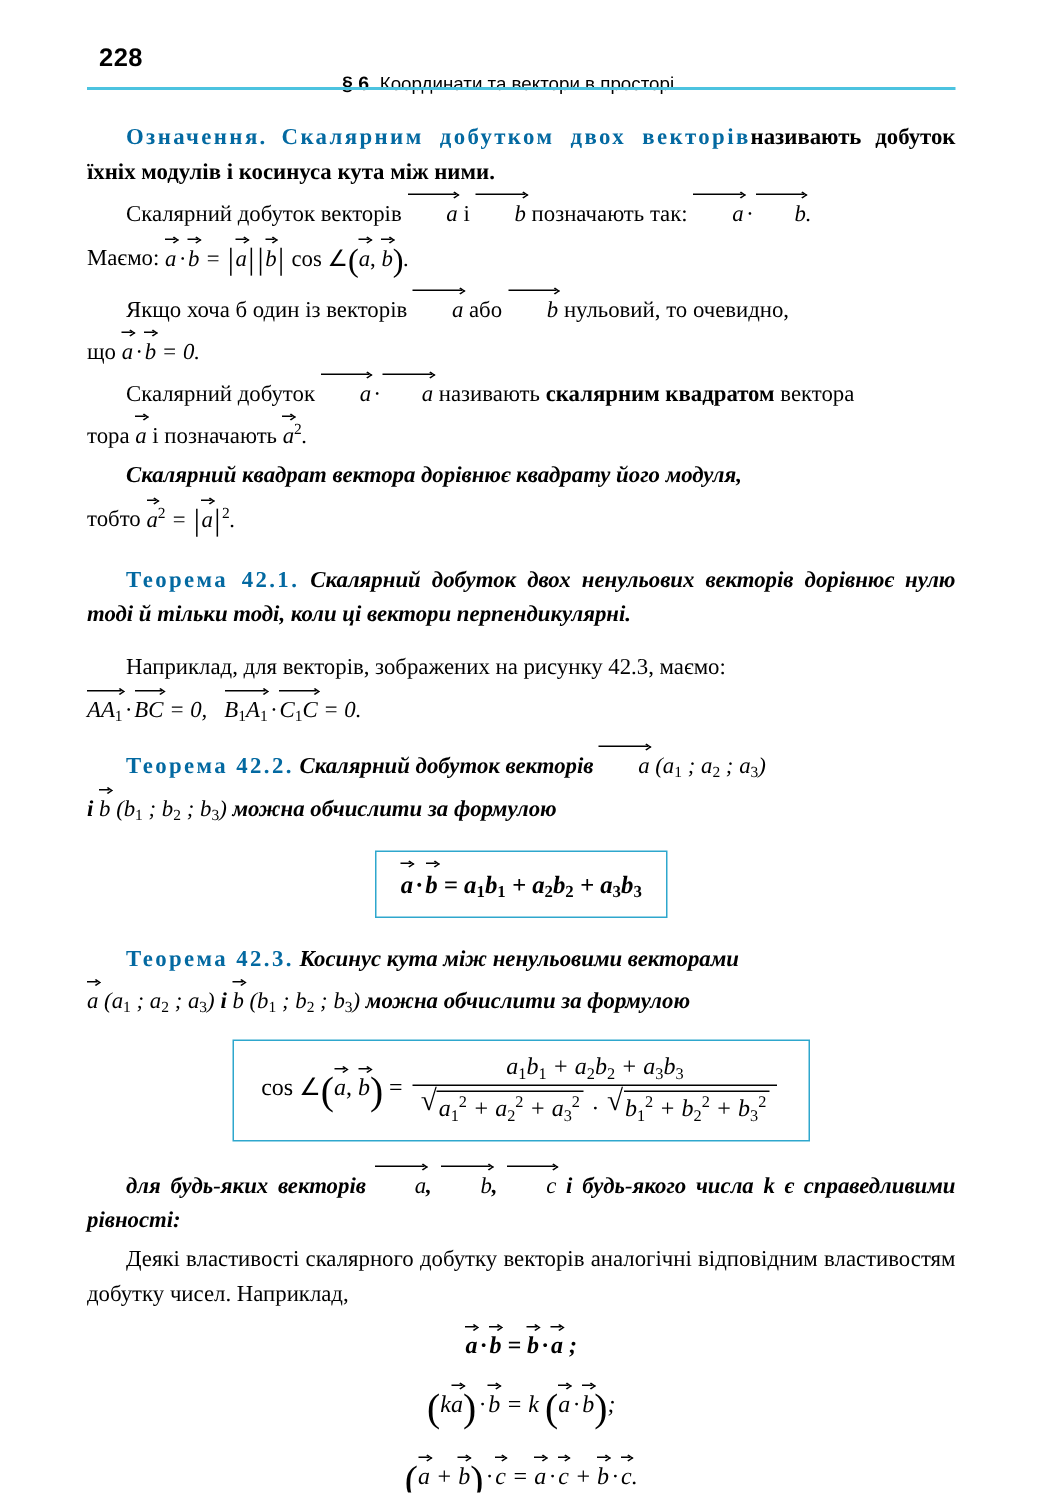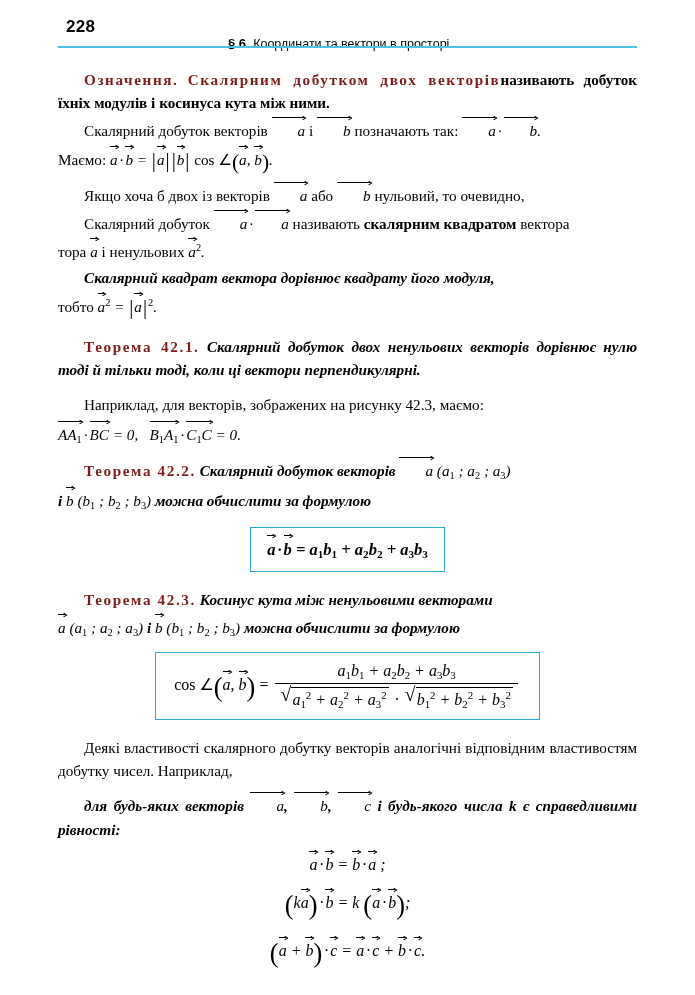--- a/index.html
+++ b/index.html
@@ -13,21 +13,21 @@
     font-family: "Liberation Serif", serif;
     color: #000000;
     position: relative;
     overflow: hidden;
   }
   .page {
     width: 695px;
     height: 995px;
     position: relative;
     box-sizing: border-box;
-    padding: 0 58px;
+    padding: 12px 58px;
   }
   
   .header {
     position: relative;
     height: 44px;
     padding-top: 18px;
     box-sizing: border-box;
   }
   .page-number {
     position: absolute;
@@ -67,21 +67,21 @@
     text-align: justify;
   }
   p.para {
     margin: 0 0 3px 0;
     text-indent: 26px;
   }
   p.noind {
     text-indent: 0;
   }
   .cyan-sp {
-    color: #7f1d1d;
+    color: #0369a1;
     font-weight: bold;
     letter-spacing: 1.6px;
   }
   .bold { font-weight: bold; }
   .bi { font-weight: bold; font-style: italic; }
   
   .m { font-family: "Liberation Serif", serif; font-style: italic; }
   .vec {
     display: inline-block;
     position: relative;
@@ -254,38 +254,42 @@
     <p class="para noind">
       <span>Маємо:</span>
       <span class="m nowrap">
         <span class="vec">a</span><span class="dot">·</span><span class="vec">b</span> =
         <span class="mbar">|</span><span class="vec">a</span><span class="mbar">|</span><span class="mbar">|</span><span class="vec">b</span><span class="mbar">|</span>
         <span class="angle">cos</span> <span class="angle">∠</span><span class="bigparen">(</span><span class="vec">a</span><span class="angle">,</span> <span class="vec">b</span><span class="bigparen">)</span>.
       </span>
     </p>
 
     <p class="para">
-      <span>Якщо хоча б двох із векторів</span>
+      <span>Якщо хоча б один із векторів</span>
       <span class="m"><span class="vec">a</span></span>
       <span>або</span>
       <span class="m"><span class="vec">b</span></span>
       <span>нульовий, то очевидно,</span>
+    </p>
+    <p class="para noind">
+      <span>що</span>
+      <span class="m nowrap"><span class="vec">a</span><span class="dot">·</span><span class="vec">b</span> = 0.</span>
     </p>
 
     <p class="para">
       <span>Скалярний добуток</span>
       <span class="m nowrap"><span class="vec">a</span><span class="dot">·</span><span class="vec">a</span></span>
       <span>називають</span>
       <span class="bold">скалярним квадратом</span>
       <span>вектора</span>
     </p>
     <p class="para noind">
       <span>тора</span>
       <span class="m"><span class="vec">a</span></span>
-      <span>і ненульових</span>
+      <span>і позначають</span>
       <span class="m nowrap"><span class="vec">a</span><span class="sup">2</span>.</span>
     </p>
 
     <p class="para">
       <span class="bi">Скалярний квадрат вектора дорівнює квадрату його модуля,</span>
     </p>
     <p class="para noind">
       <span>тобто</span>
       <span class="m nowrap">
         <span class="vec">a</span><span class="sup">2</span> =
@@ -358,35 +362,35 @@
             <span class="den">
               <span class="sqrt"><span class="under"><span class="m">a</span><span class="sub">1</span><span class="sup">2</span> + <span class="m">a</span><span class="sub">2</span><span class="sup">2</span> + <span class="m">a</span><span class="sub">3</span><span class="sup">2</span></span></span>
               <span class="dot">·</span>
               <span class="sqrt"><span class="under"><span class="m">b</span><span class="sub">1</span><span class="sup">2</span> + <span class="m">b</span><span class="sub">2</span><span class="sup">2</span> + <span class="m">b</span><span class="sub">3</span><span class="sup">2</span></span></span>
             </span>
           </span>
         </span>
       </span>
     </div>
 
-    <p class="para">
-      <span>Деякі властивості скалярного добутку векторів аналогічні відповідним властивостям добутку чисел. Наприклад,</span>
-    </p>
-
     <p class="para" style="margin-top:10px;">
       <span class="bi">для будь-яких векторів</span>
       <span class="m"><span class="vec">a</span></span><span class="bi">,</span>
       <span class="m"><span class="vec">b</span></span><span class="bi">,</span>
       <span class="m"><span class="vec">c</span></span>
       <span class="bi">і будь-якого числа</span>
       <span class="bi">k</span>
       <span class="bi">є справедливими рівності:</span>
     </p>
 
-    <div class="display" style="margin-top:10px;">
+    <p class="para">
+      <span>Деякі властивості скалярного добутку векторів аналогічні відповідним властивостям добутку чисел. Наприклад,</span>
+    </p>
+
+    <div class="display" style="margin-top:10px;font-weight:bold;">
       <span class="m nowrap" style="font-size:16px;">
         <span class="vec">a</span><span class="dot">·</span><span class="vec">b</span> =
         <span class="vec">b</span><span class="dot">·</span><span class="vec">a</span> ;
       </span>
     </div>
     <div class="display" style="margin-top:8px;">
       <span class="m nowrap" style="font-size:16px;">
         <span class="bigparen2">(</span><span class="m">k</span><span class="vec">a</span><span class="bigparen2">)</span><span class="dot">·</span><span class="vec">b</span> =
         <span class="m">k</span> <span class="bigparen2">(</span><span class="vec">a</span><span class="dot">·</span><span class="vec">b</span><span class="bigparen2">)</span>;
       </span>

